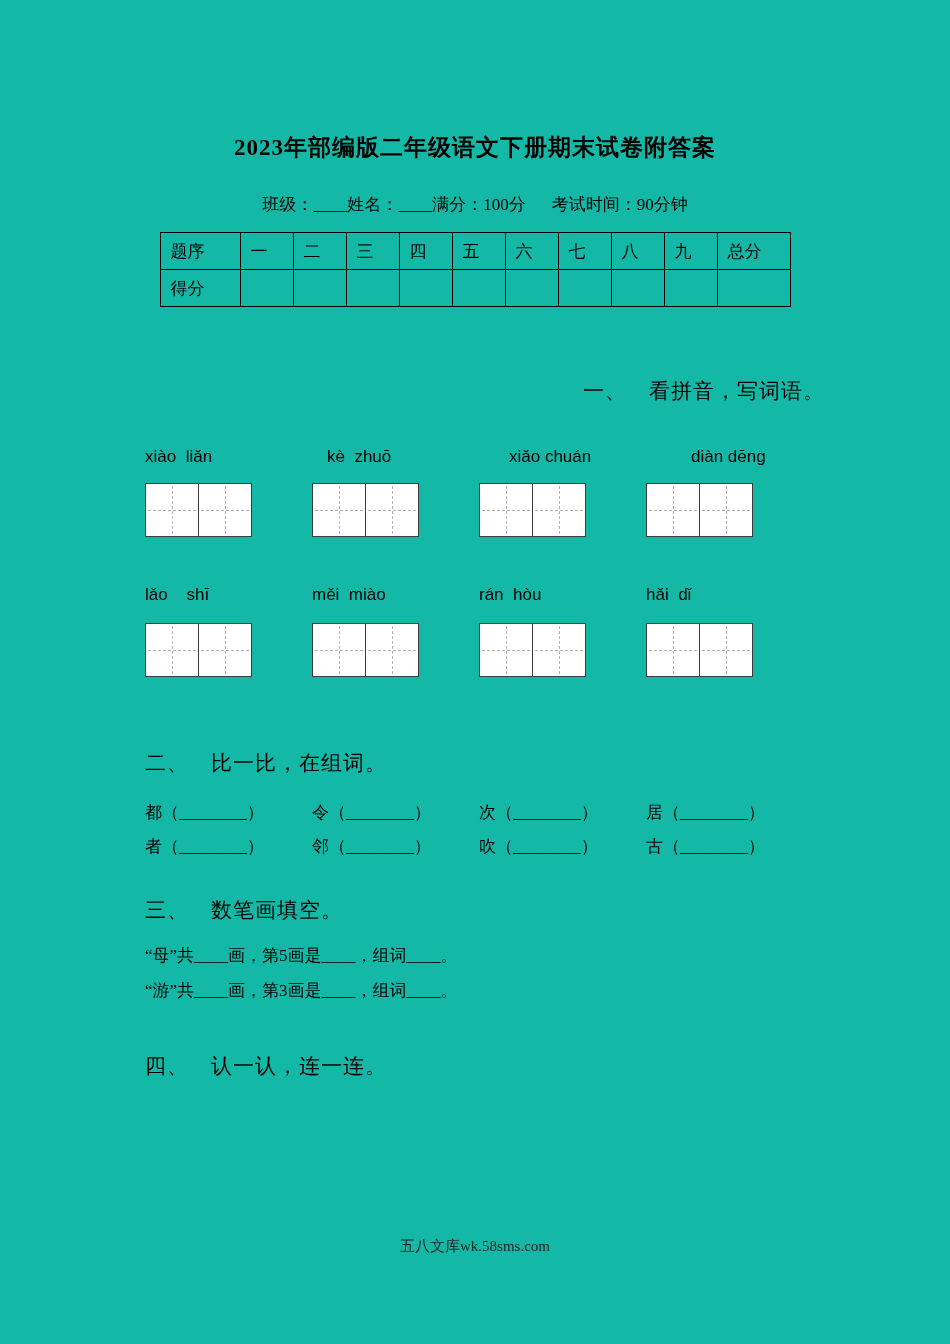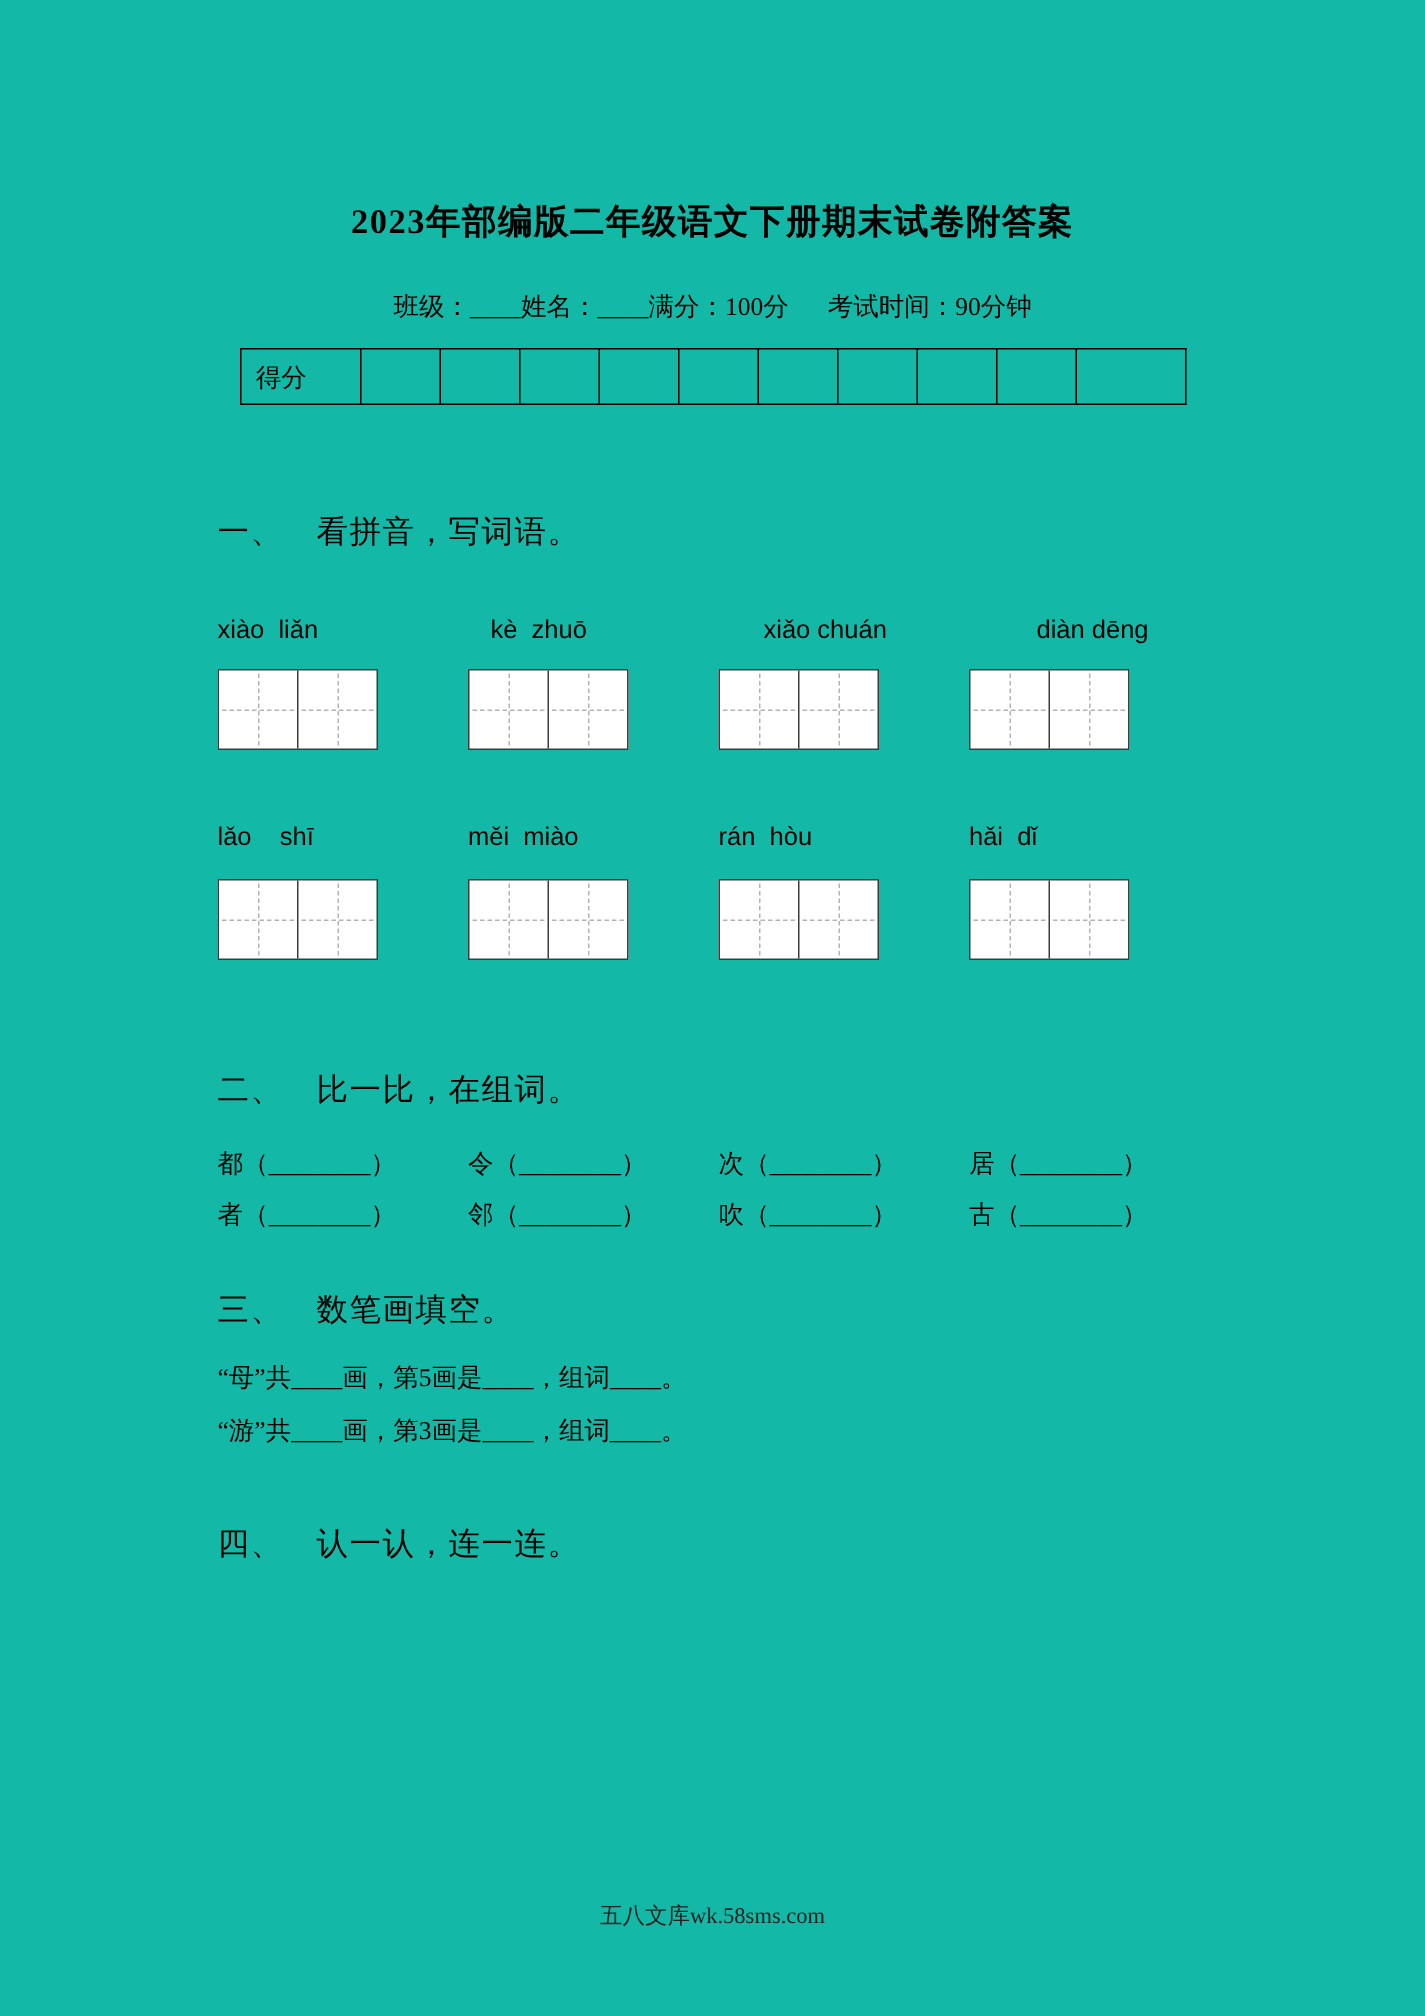--- a/index.html
+++ b/index.html
@@ -38,21 +38,21 @@
     height:37px;
     padding-left:10px;
     text-align:left;
     vertical-align:middle;
   }
   .content { margin-left:145px; width:680px; }
   .sec-heading {
     font-size:21px;
     letter-spacing:1px;
   }
-  .sec1-heading { margin-top:70px; }
+  .sec1-heading { margin-top:70px;text-align:right; }
   .pinyin-row {
     display:flex;
     font-family:"Liberation Sans","DejaVu Sans",sans-serif;
     font-size:17px;
   }
   .pinyin-row1 { margin-top:42px;gap:48px; }
   .pinyin-row2 { margin-top:48px; }
   .pinyin-row span { width:167px; white-space:pre; }
   .grid-row { display:flex; gap:60px; }
   .grid-row1 { margin-top:16px; }
@@ -80,21 +80,21 @@
   .word-row span { width:167px; white-space:pre; }
   .word-row1 { margin-top:24px; }
   .word-row2 { margin-top:11px; }
   .sec3-heading { margin-top:38px; }
   .stroke-lines { margin-top:14px; font-size:17px; }
   .stroke-line { line-height:35px; white-space:pre; }
   .sec4-heading { margin-top:44px; }
   .footer {
     position:absolute;
     left:0; right:0;
-    top:1268px;
+    top:1237px;
     text-align:center;
     font-size:15px;
     color:#222;
   }
 </style>
 </head>
 <body>
 
 <div class="page">
 
@@ -112,20 +112,33 @@
         <col style="width:53px">
       <col style="width:53px">
         <col style="width:53px">
         <col style="width:53px">
       <col style="width:53px">
         <col style="width:53px">
         <col style="width:53px">
       <col style="width:73px">
     </colgroup>
     <tbody>
+      <tr>
+        <td>题序</td>
+        <td>一</td>
+        <td>二</td>
+        <td>三</td>
+        <td>四</td>
+        <td>五</td>
+        <td>六</td>
+        <td>七</td>
+        <td>八</td>
+        <td>九</td>
+        <td>总分</td>
+      </tr>
       <tr>
         <td>得分</td>
         <td></td>
         <td></td>
         <td></td>
         <td></td>
         <td></td>
         <td></td>
         <td></td>
         <td></td>

